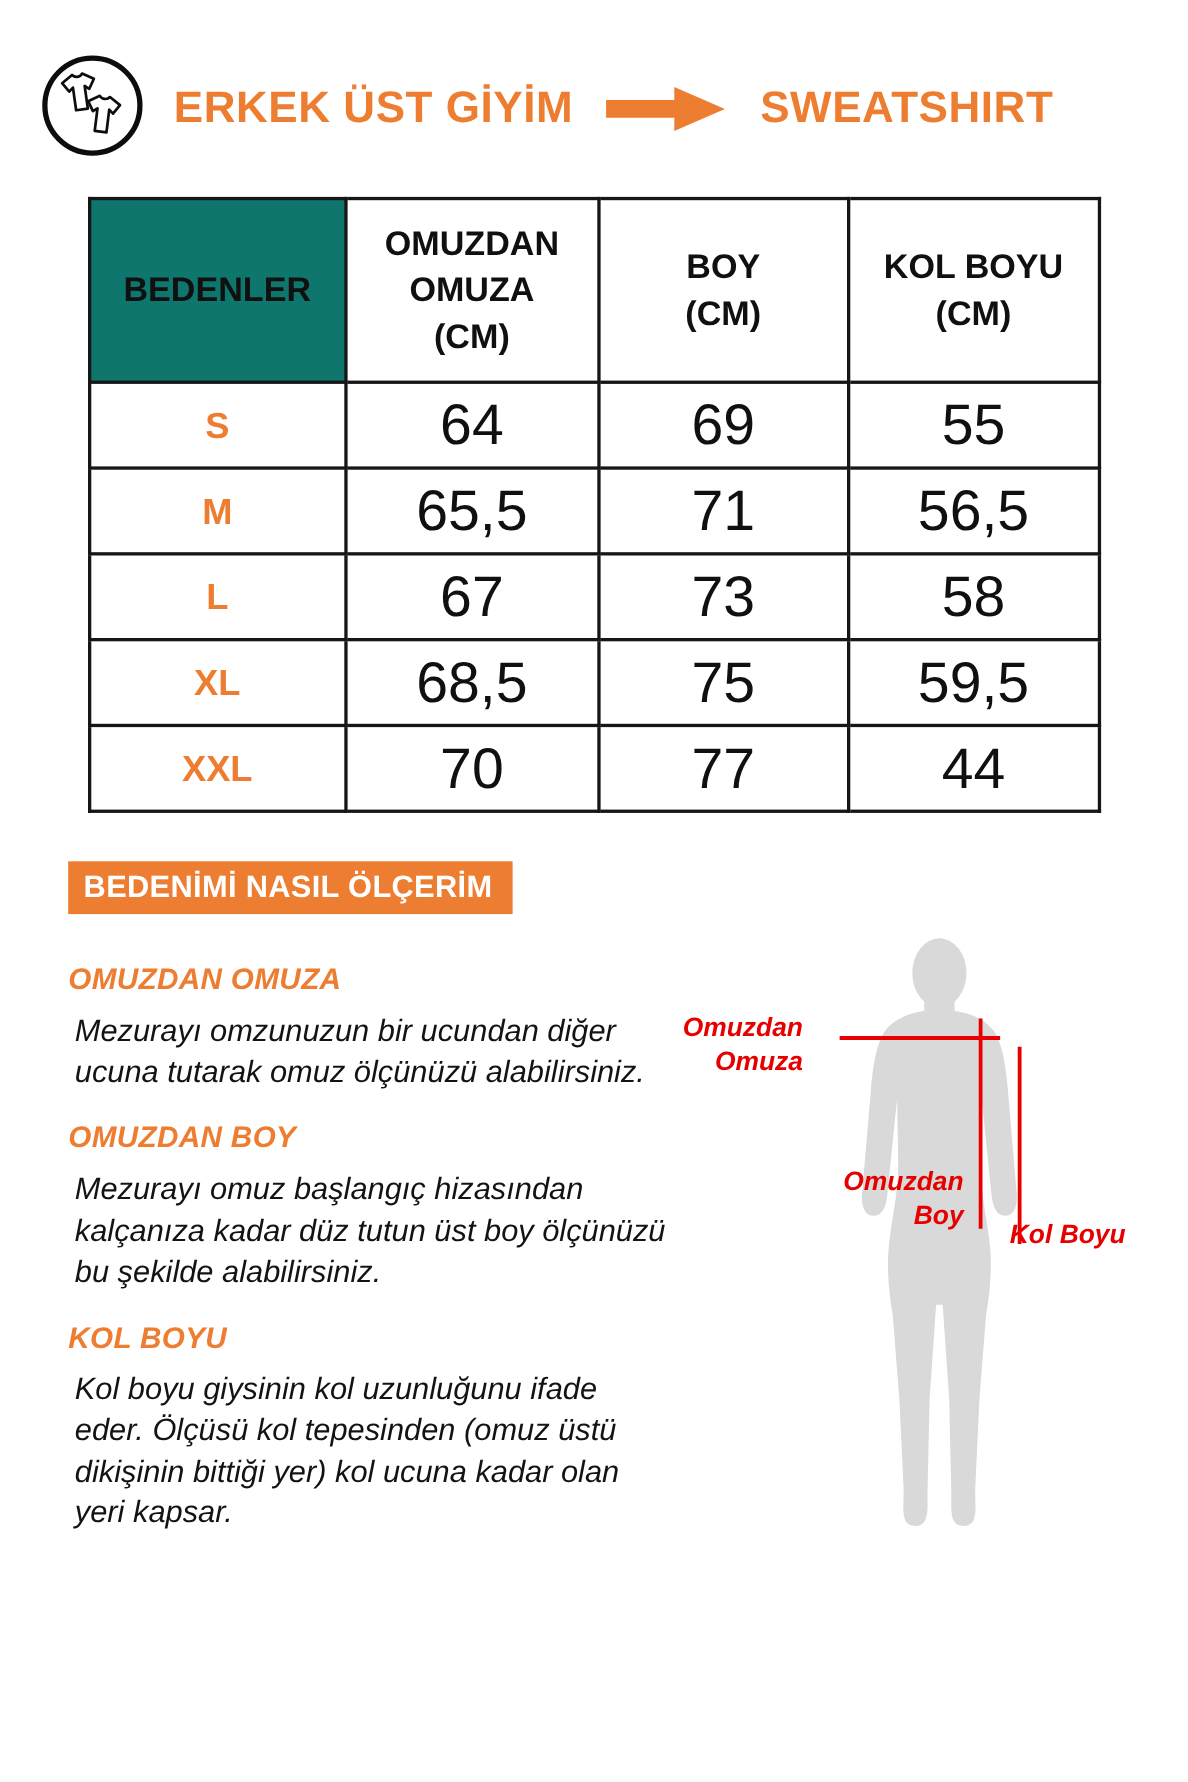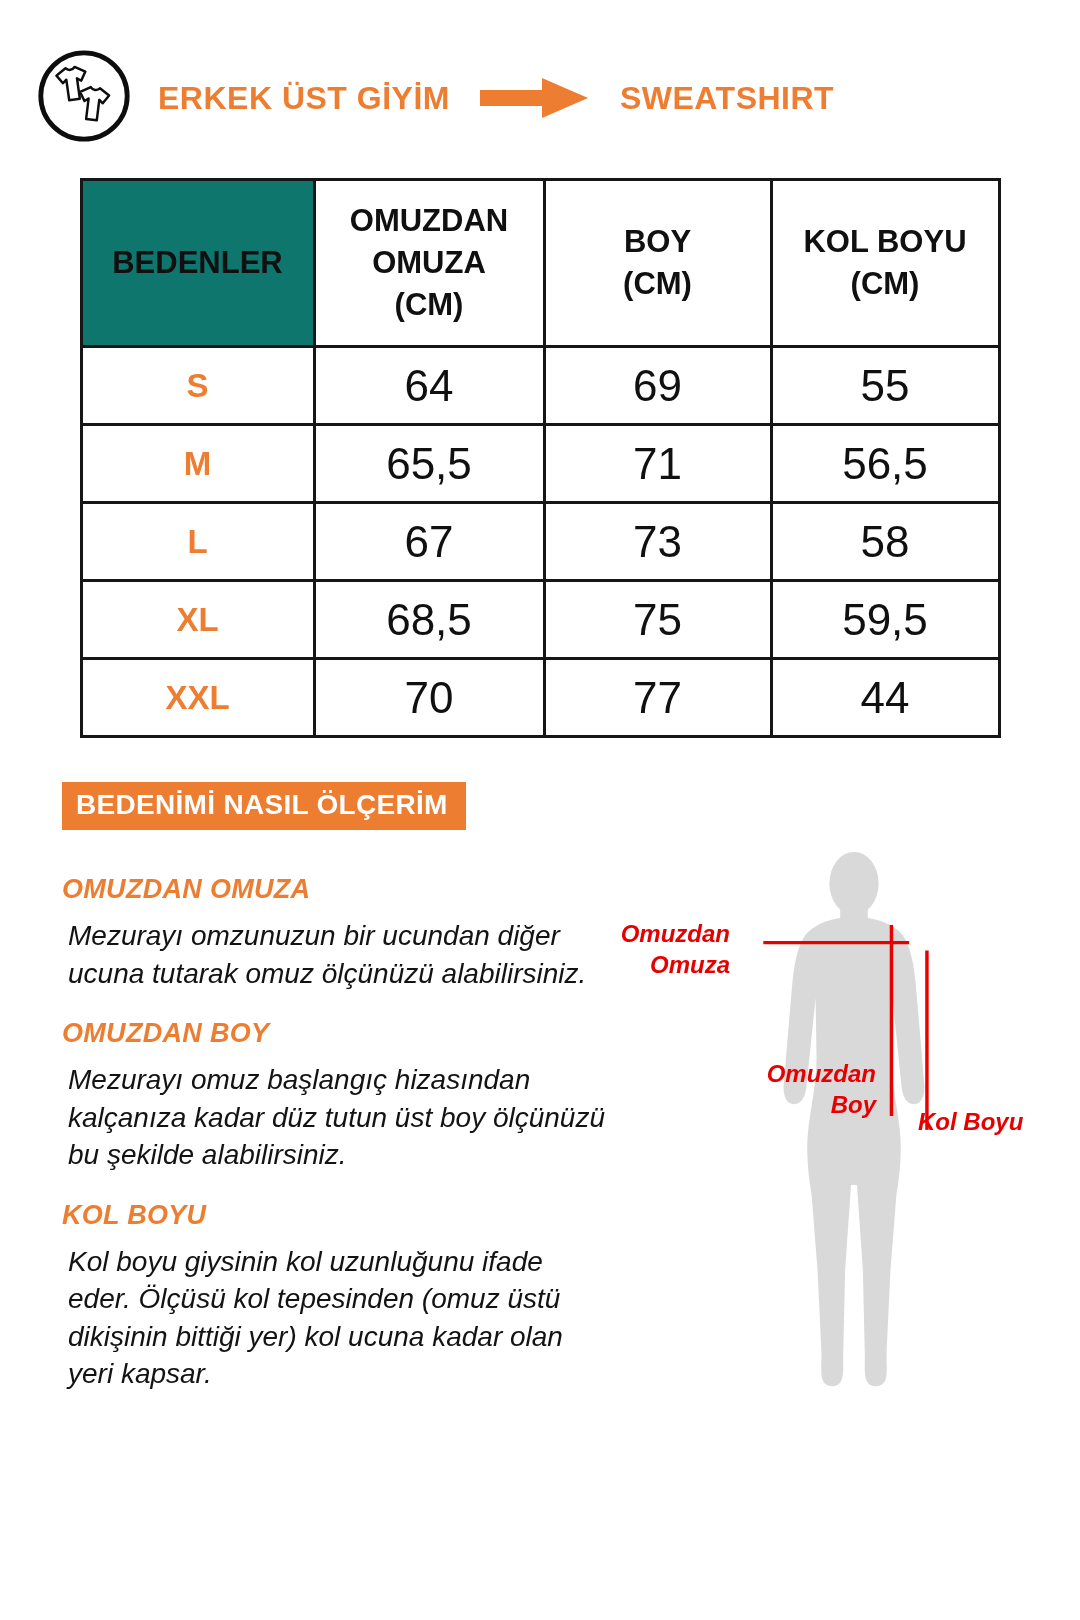--- a/index.html
+++ b/index.html
@@ -6,41 +6,41 @@
   .page {
     position:relative; width:1080px; height:1620px; background:#ffffff;
     font-family:"Liberation Sans", sans-serif; overflow:hidden; margin:0 auto;
     color:#111;
   }
 
   
   .header { display:flex; align-items:center; padding:48px 36px 0 36px; }
   .brand-icon { flex:0 0 auto; }
   .title, .subtitle {
-    font-size:32px; font-weight:bold; color:#ED7D31; letter-spacing:0.5px;
+    font-size:40px; font-weight:bold; color:#ED7D31; letter-spacing:0.5px;
     white-space:nowrap;
   }
   .title { margin-left:26px; }
   .arrow-wrap { margin:0 24px 0 28px; display:flex; align-items:center; }
   .subtitle { margin-left:6px; }
 
   
   .size-table {
     border-collapse:collapse; table-layout:fixed;
     width:918px; margin:30px auto 0 auto;
   }
   .size-table th, .size-table td {
     border:3px solid #161616; text-align:center; vertical-align:middle; padding:0;
   }
   .size-table thead th {
     height:164px; font-size:31px; font-weight:bold; color:#101010;
     white-space:pre-line; line-height:1.35;
   }
   .size-table thead th.bedenler { background:#0f766e; }
-  .size-table tbody td { height:75px; font-size:44px; font-weight:normal; color:#101010; }
+  .size-table tbody td { height:75px; font-size:52px; font-weight:normal; color:#101010; }
   .size-table tbody td.size-cell { font-size:33px; font-weight:bold; color:#ED7D31; }
 
   
   .banner-row { margin:44px 0 0 62px;text-decoration:underline; }
   .banner {
     display:inline-block; background:#ED7D31; color:#ffffff;
     font-size:28px; font-weight:bold; padding:7px 18px 9px 14px; letter-spacing:0.3px;
   }
 
   

